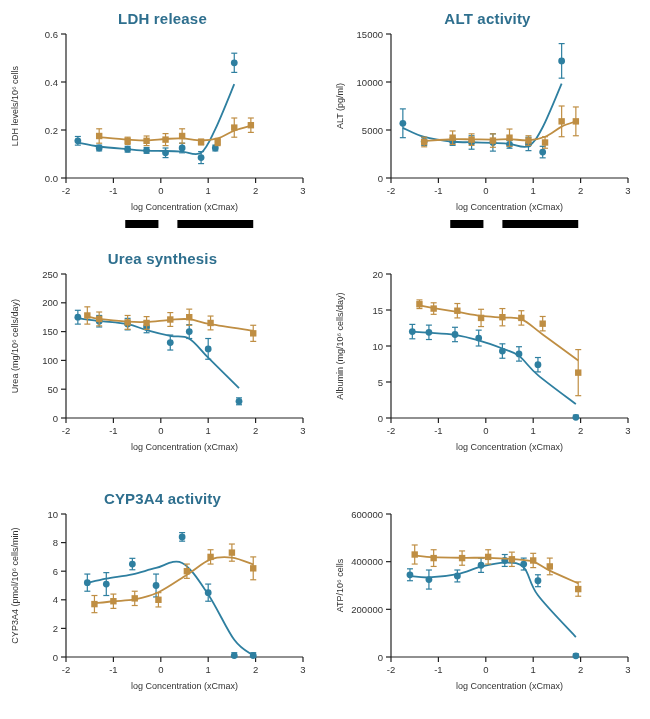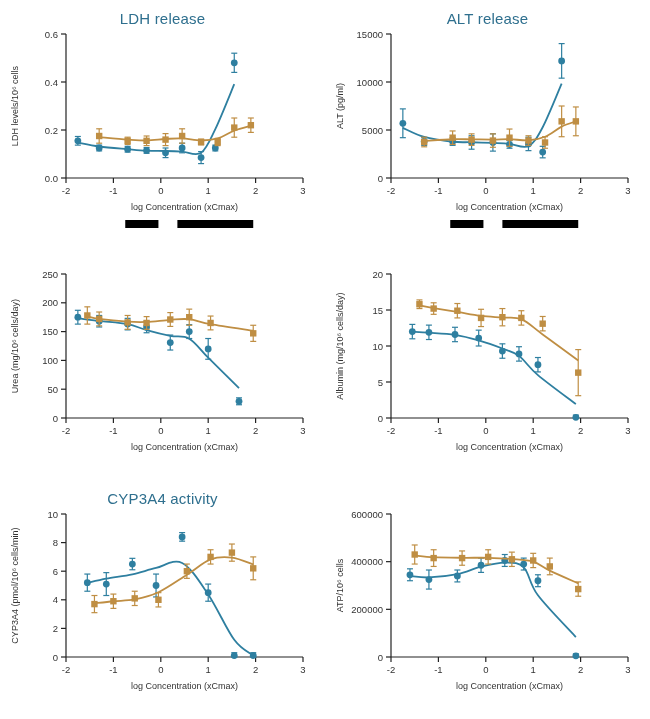--- a/index.html
+++ b/index.html
@@ -12,21 +12,21 @@
   .grid{
     display:grid;
     grid-template-columns:325px 325px;
     grid-template-rows:240px 240px 239px;
     width:650px;height:719px;
   }
   .panel{position:relative;}
   .title{
     position:absolute;top:10px;left:0;width:100%;
     text-align:center;
-    font-size:15px;font-weight:normal;color:#2e6f8e;
+    font-size:15px;font-weight:bold;color:#2e6f8e;
     letter-spacing:.2px;
   }
   .plotwrap{position:absolute;left:0;top:0;width:100%;height:100%;}
   svg{display:block;}
   .axlabel{font-size:9px;fill:#333;}
   .tick{font-size:9.5px;fill:#333;}
   .ytitle{font-size:9px;fill:#333;}
 </style>
 </head>
 <body>
@@ -169,21 +169,21 @@
             <line x1="247.86" y1="118" x2="253.86" y2="118" stroke="#bf8e43" stroke-width="1.2"></line>
             <line x1="247.86" y1="132.39999999999998" x2="253.86" y2="132.39999999999998" stroke="#bf8e43" stroke-width="1.2"></line>
             <rect x="247.66000000000003" y="121.99999999999999" width="6.4" height="6.4" fill="#bf8e43"></rect>
           </g>
           <rect x="125.25" y="220" width="33.18000000000001" height="8" fill="#000"></rect>
           <rect x="177.39" y="220" width="75.84000000000003" height="8" fill="#000"></rect>
         </svg>
       </div>
   </div>
   <div class="panel">
-    <div class="title">ALT release</div>
+    <div class="title">ALT activity</div>
     <div class="plotwrap">
         <svg width="325" height="240">
           <line x1="66" y1="178" x2="303" y2="178" stroke="#222" stroke-width="1.2"></line>
           <line x1="66" y1="178" x2="66" y2="34" stroke="#222" stroke-width="1.2"></line>
           <line x1="66" y1="178" x2="66" y2="183" stroke="#222" stroke-width="1.2"></line>
           <text x="66" y="194" text-anchor="middle" class="tick">-2</text>
           <line x1="113.4" y1="178" x2="113.4" y2="183" stroke="#222" stroke-width="1.2"></line>
           <text x="113.4" y="194" text-anchor="middle" class="tick">-1</text>
           <line x1="160.8" y1="178" x2="160.8" y2="183" stroke="#222" stroke-width="1.2"></line>
           <text x="160.8" y="194" text-anchor="middle" class="tick">0</text>
@@ -312,20 +312,21 @@
             <line x1="247.86" y1="106.96" x2="253.86" y2="106.96" stroke="#bf8e43" stroke-width="1.2"></line>
             <line x1="247.86" y1="135.76" x2="253.86" y2="135.76" stroke="#bf8e43" stroke-width="1.2"></line>
             <rect x="247.66000000000003" y="118.16" width="6.4" height="6.4" fill="#bf8e43"></rect>
           </g>
           <rect x="125.25" y="220" width="33.18000000000001" height="8" fill="#000"></rect>
           <rect x="177.39" y="220" width="75.84000000000003" height="8" fill="#000"></rect>
         </svg>
       </div>
   </div>
   <div class="panel">
+    <div class="title">Urea synthesis</div>
     <div class="plotwrap">
         <svg width="325" height="240">
           <line x1="66" y1="178" x2="303" y2="178" stroke="#222" stroke-width="1.2"></line>
           <line x1="66" y1="178" x2="66" y2="34" stroke="#222" stroke-width="1.2"></line>
           <line x1="66" y1="178" x2="66" y2="183" stroke="#222" stroke-width="1.2"></line>
           <text x="66" y="194" text-anchor="middle" class="tick">-2</text>
           <line x1="113.4" y1="178" x2="113.4" y2="183" stroke="#222" stroke-width="1.2"></line>
           <text x="113.4" y="194" text-anchor="middle" class="tick">-1</text>
           <line x1="160.8" y1="178" x2="160.8" y2="183" stroke="#222" stroke-width="1.2"></line>
           <text x="160.8" y="194" text-anchor="middle" class="tick">0</text>

